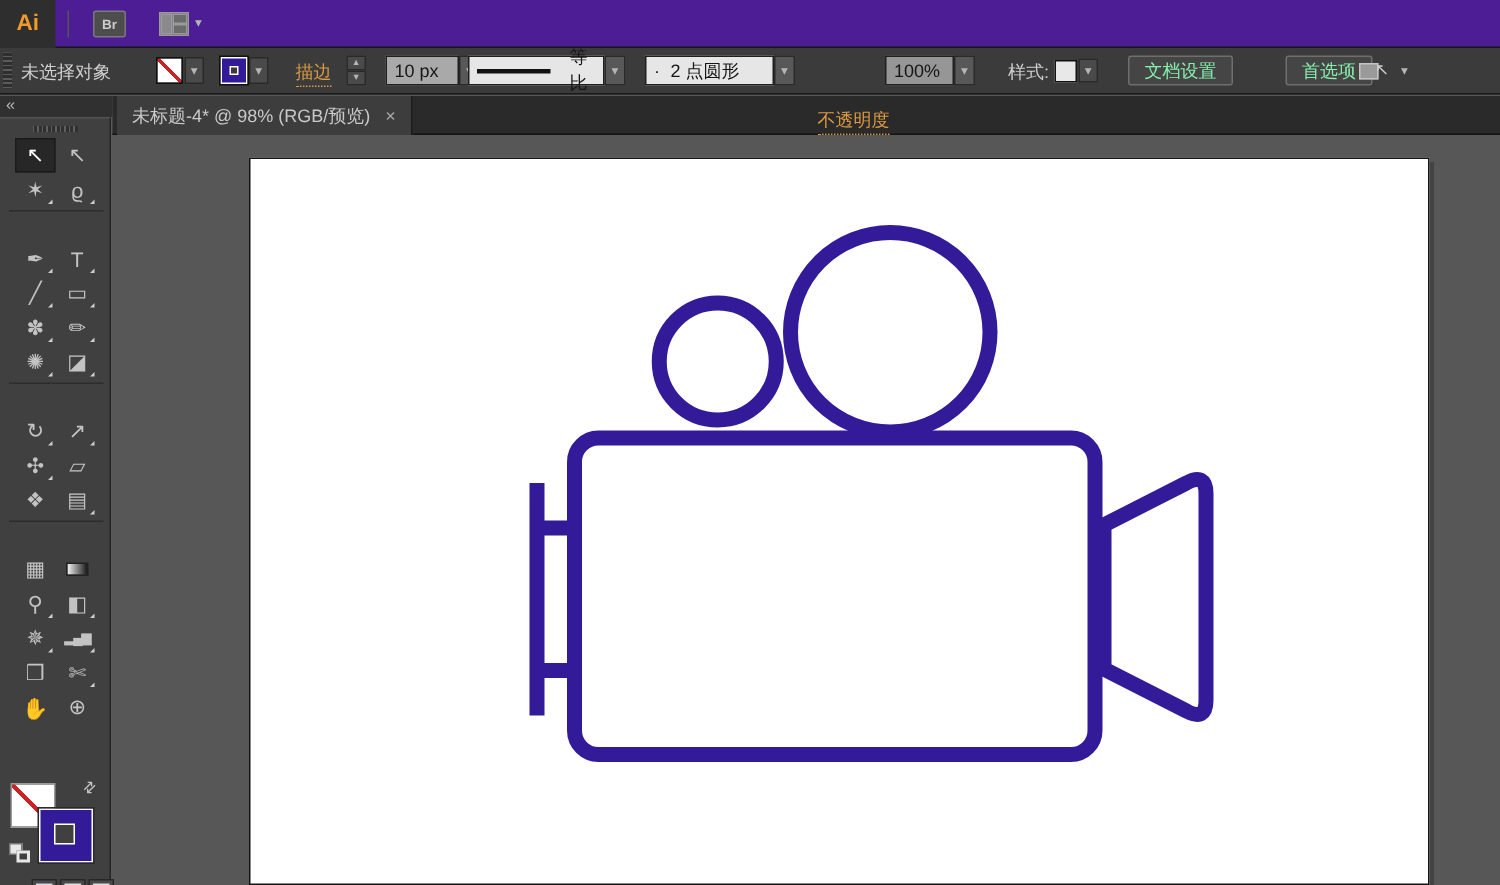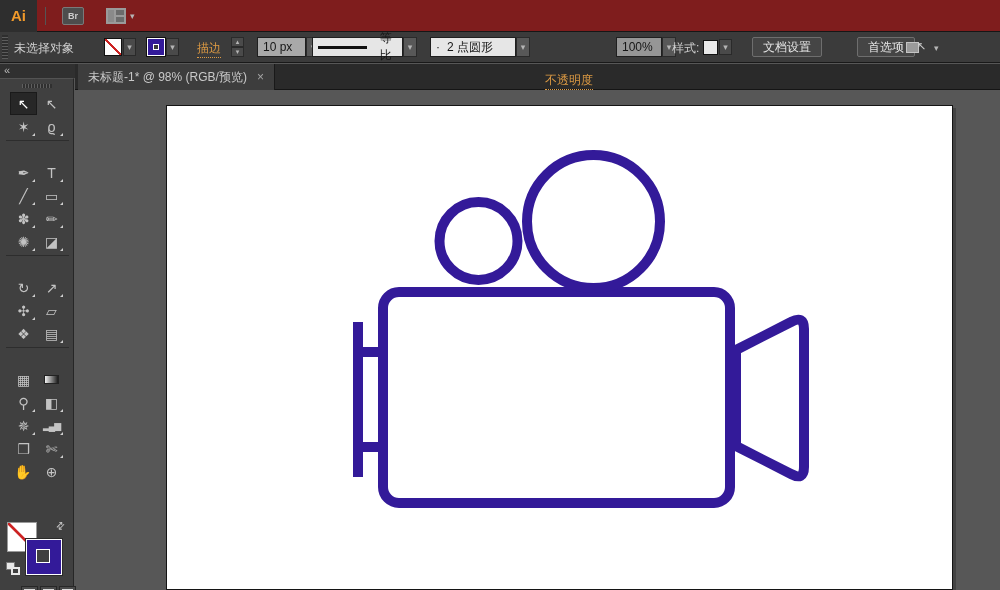--- a/index.html
+++ b/index.html
@@ -2,21 +2,21 @@
 <html><head>
 <meta charset="utf-8">
 <style>
   * { margin:0; padding:0; box-sizing:border-box; }
   html,body { width:1000px; height:590px; overflow:hidden; }
   body { font-family:"Liberation Sans","DejaVu Sans",sans-serif; background:#575757; position:relative; }
   #app { position:absolute; inset:0; }
 
   
   #menubar { position:absolute; left:0; top:0; width:1000px; height:32px;
-             background:#7f1d1d; border-bottom:1px solid #161616; display:flex; align-items:center; z-index:20; }
+             background:#4c1d95; border-bottom:1px solid #161616; display:flex; align-items:center; z-index:20; }
   #logo { width:37px; height:32px; background:#2e2e2e; color:#f19a2b; font-weight:bold;
           font-size:15px; display:flex; align-items:center; justify-content:center; }
   #menus { display:flex; height:100%; align-items:center; margin-left:10px; }
   .menu-item { color:#d6d6d6; font-size:13px; padding:0 14px; height:100%; display:flex; align-items:center; cursor:default; }
   #menubar .sep-v { width:1px; height:18px; background:#555; margin-left:8px; }
   #bridge-btn { margin-left:16px; width:22px; height:18px; background:#4d4d4d; border:1px solid #7a7a7a;
                 border-radius:2px; color:#cccccc; font-size:9px; font-weight:bold;
                 display:flex; align-items:center; justify-content:center; }
   #workspace { margin-left:22px; display:flex; align-items:center; gap:4px; }
   .ws-icon { width:20px; height:16px; border:1px solid #9a9a9a; display:grid;
@@ -45,21 +45,21 @@
   .stepper { display:flex; flex-direction:column; width:13px; height:20px; margin-right:2px; }
   .stepper span { flex:1; background:#4a4a4a; border:1px solid #2a2a2a; color:#b5b5b5;
       font-size:7px; line-height:8px; text-align:center; }
   .field { height:20px; background:#a9a9a9; border:1px solid #1f1f1f; color:#161616;
       font-size:12px; display:flex; align-items:center; padding:0 5px; }
   .field.lite { background:#e6e6e6; }
   .dd-btn2 { width:14px; height:20px; background:#585858; border:1px solid #2a2a2a;
       display:flex; align-items:center; justify-content:center; }
   .line-chip { width:52px; height:3px; background:#111; margin-right:7px; }
   .btn { height:20px; background:#454545; border:1px solid #6e6e6e; border-radius:2px;
-      color:#e5e5e5; font-size:12px; display:flex; align-items:center; justify-content:center; padding:0 10px; }
+      color:#86efac; font-size:12px; display:flex; align-items:center; justify-content:center; padding:0 10px; }
   .style-swatch { width:15px; height:15px; background:#e8e8e8; border:1px solid #111; }
   .sel-sim { width:20px; height:15px; position:relative; }
   .sel-sim .box { position:absolute; left:0; top:2px; width:13px; height:11px; background:#9a9a9a; border:1px solid #c4c4c4; }
   .sel-sim .cur { position:absolute; right:0; top:0; color:#cfcfcf; font-size:11px; }
 
   
   #tabrow { position:absolute; left:75px; top:64px; right:0; height:26px;
             background:#2a2a2a; border-bottom:1px solid #151515; display:flex; z-index:18; }
   #doc-tab { margin-left:3px; height:26px; background:#3d3d3d; border-right:1px solid #191919;
              display:flex; align-items:center; padding:0 10px; gap:10px; }
@@ -176,21 +176,21 @@
         <span>·</span>
         <span>2 点圆形</span>
       </div>
       <div class="dd-btn2">
           <span class="arrow">▾</span>
         </div>
     </div>
     <div class="cb" style="left:545px; top:8px;margin-top:32px;">
       <span class="cb-link">不透明度</span>
     </div>
-    <div class="cb" style="left:616px; top:5px;">
+    <div class="cb" style="left:590px; top:5px;">
       <div class="field" style="width:46px; background:#969696;">100%</div>
       <div class="dd-btn2">
           <span class="arrow">▾</span>
         </div>
     </div>
     <div class="cb" style="left:672px; top:8px;">
       <span class="cb-label">样式:</span>
     </div>
     <div class="cb" style="left:703px; top:7px;">
       <div class="style-swatch"></div>
@@ -209,21 +209,21 @@
         <span class="box"></span>
         <span class="cur">↖</span>
       </div>
       <div style="width:8px;"></div>
       <span class="arrow">▾</span>
     </div>
   </div>
 
   <div id="tabrow">
     <div id="doc-tab">
-      <span class="t">未标题-1* @ 98% (RGB/预览)</span>
+      <span class="t">未标题-4* @ 98% (RGB/预览)</span>
       <span class="x">×</span>
     </div>
   </div>
 
   <div id="tools-header">
     <span class="collapse">«</span>
   </div>
   <div id="toolbar">
     <div class="grip"></div>
     <div id="toolgrid">

